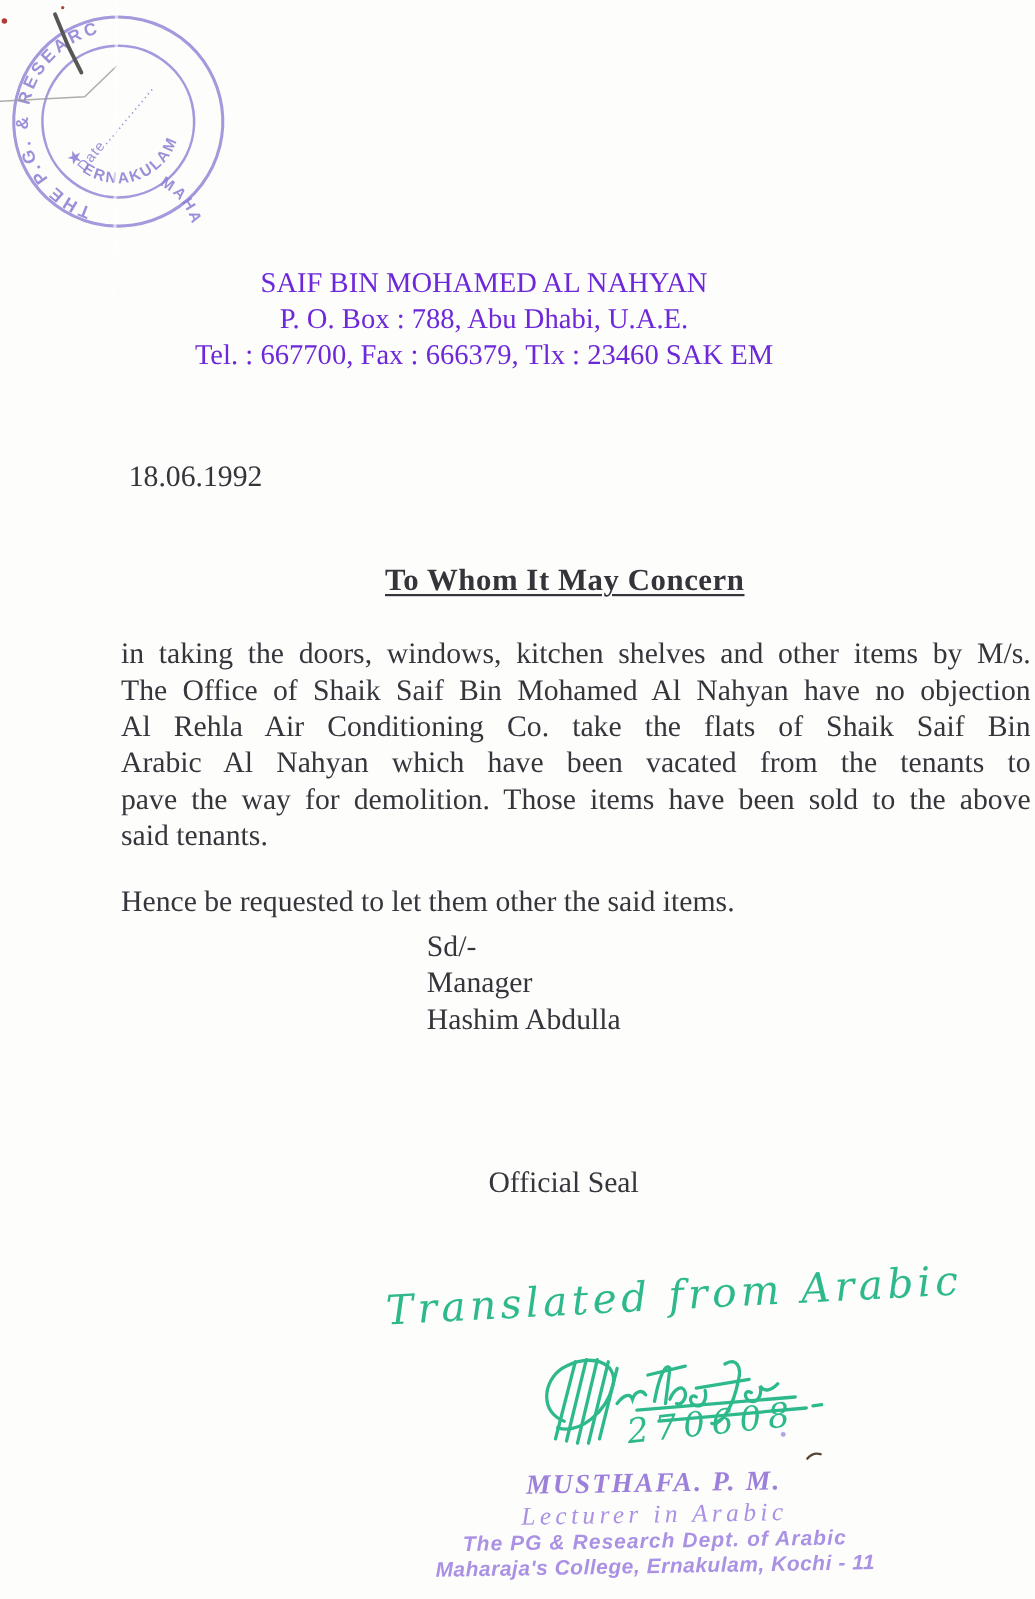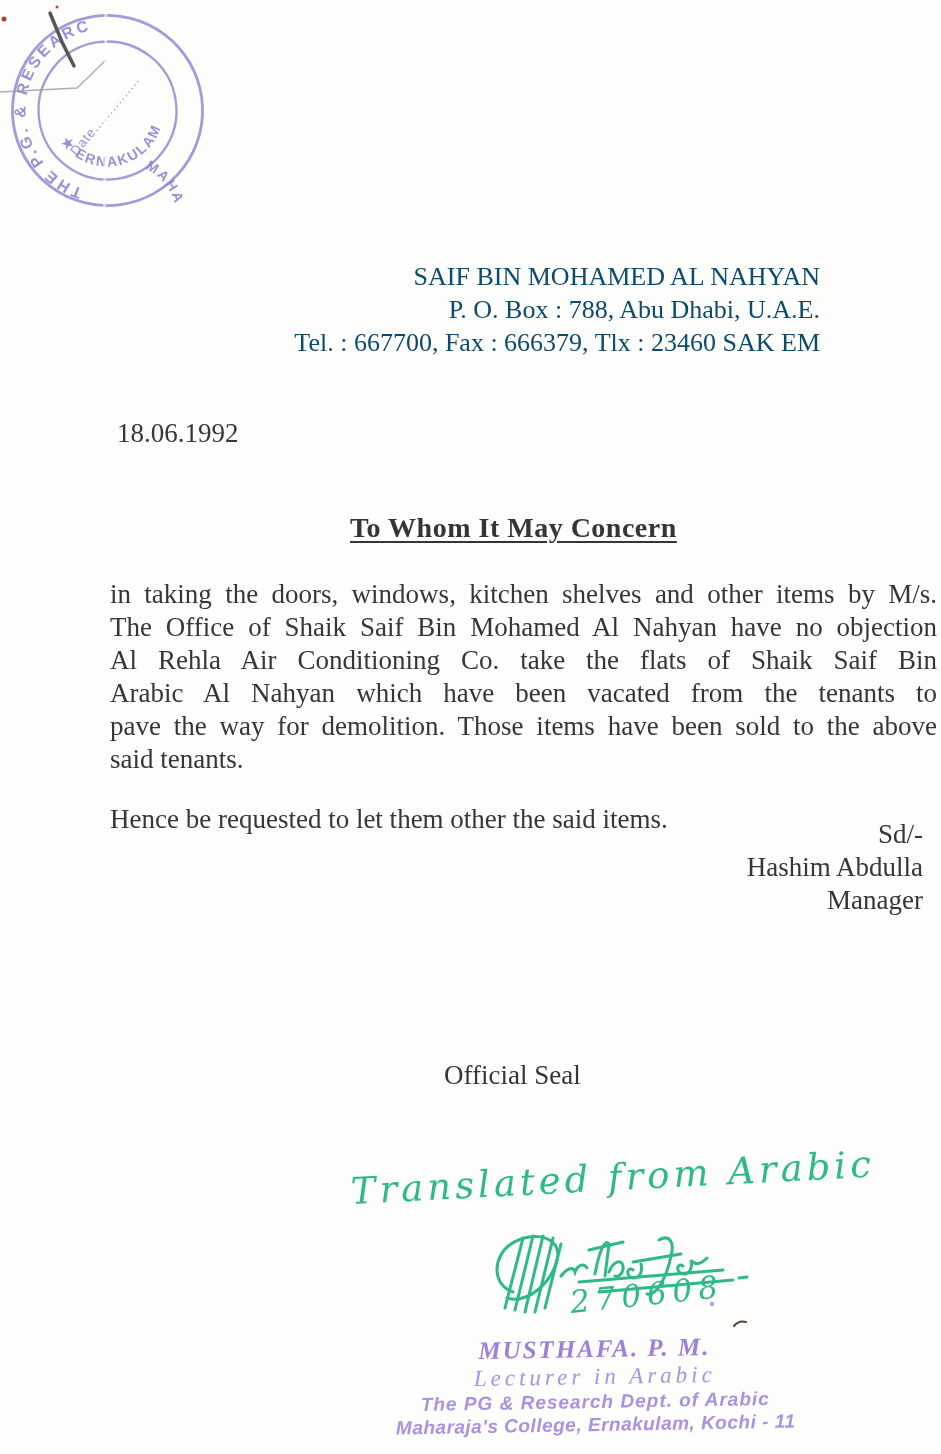--- a/index.html
+++ b/index.html
@@ -14,34 +14,34 @@
   }
   
   .top-stamp{position:absolute;left:5px;top:8px;width:205px;height:205px;transform:rotate(-8deg);}
   .top-stamp text{fill:#8c80d4;fill-opacity:.88;font-family:"Liberation Sans",sans-serif;font-weight:bold;}
   .top-stamp circle{stroke:#8c80d4;stroke-opacity:.8;fill:none;}
   .ring-text{font-size:17px;letter-spacing:3.2px;}
   .inner-text{font-size:15px;letter-spacing:2px;}
   .date-text{font-size:14px;letter-spacing:1px;font-weight:normal !important;}
   .artifacts{position:absolute;left:0;top:0;width:340px;height:290px;pointer-events:none;}
   
-  .letterhead{position:absolute;left:60px;top:260px;width:760px;text-align:right;font-size:26px;line-height:33px;color:#0c4a6e;}
+  .letterhead{position:absolute;left:60px;top:240px;width:760px;text-align:center;font-size:26px;line-height:33px;color:#6d28d9;}
   
   .doc-date{position:absolute;left:117px;top:418px;font-size:27px;}
   
   .heading{position:absolute;left:350px;top:512px;width:332px;text-align:left;
     font-size:28px;font-weight:bold;text-decoration:underline;text-underline-offset:4px;
     text-decoration-thickness:2px;letter-spacing:.5px;color:#35343a;}
   
   .body-block{position:absolute;left:110px;top:578px;width:827px;font-size:27px;}
   .body-line{height:33px;line-height:33px;text-align:justify;text-align-last:justify;white-space:nowrap_off;}
   .body-line.last{text-align:left;text-align-last:left;}
   .closing{position:absolute;left:110px;top:804px;font-size:27px;}
   
-  .sig-block{position:absolute;left:388px;top:818px;width:535px;text-align:right;font-size:27px;line-height:33px;}
+  .sig-block{position:absolute;left:388px;top:844px;width:535px;text-align:left;font-size:27px;line-height:33px;}
   
   .seal-label{position:absolute;left:444px;top:1060px;font-size:27px;}
   
   .hand-note{position:absolute;left:352px;top:1170px;font-family:"DejaVu Serif",serif;
     font-style:italic;font-size:37px;letter-spacing:4px;color:#2eb98c;
     transform:rotate(-3deg);transform-origin:left bottom;white-space:nowrap;}
   .hand-sig{position:absolute;left:483px;top:1228px;width:272px;height:94px;}
   .hand-sig path, .hand-sig line{stroke:#2eb98c;stroke-width:3;fill:none;stroke-linecap:round;}
   .hand-number{position:absolute;left:572px;top:1284px;font-family:"DejaVu Serif",serif;
     font-style:italic;font-size:31px;letter-spacing:6px;color:#2eb98c;
@@ -107,22 +107,22 @@
     <div class="body-line">Al Rehla Air Conditioning Co. take the flats of Shaik Saif Bin</div>
     <div class="body-line">Arabic Al Nahyan which have been vacated from the tenants to</div>
     <div class="body-line">pave the way for demolition. Those items have been sold to the above</div>
     <div class="body-line last">said tenants.</div>
   </div>
 
   <div class="closing">Hence be requested to let them other the said items.</div>
 
   <div class="sig-block">
     <div>Sd/-</div>
+    <div>Manager</div>
     <div>Hashim Abdulla</div>
-    <div>Manager</div>
   </div>
 
   <div class="seal-label">Official Seal</div>
 
   <div class="hand-note">Translated from Arabic</div>
 
   <svg class="hand-sig" viewBox="0 0 272 94">
     <path d="M30,64 C8,56 10,28 28,16 C52,1 80,10 74,32 C68,56 44,76 24,70"></path>
     <path d="M40,10 L22,80"></path>
     <path d="M50,8 L32,82"></path>

